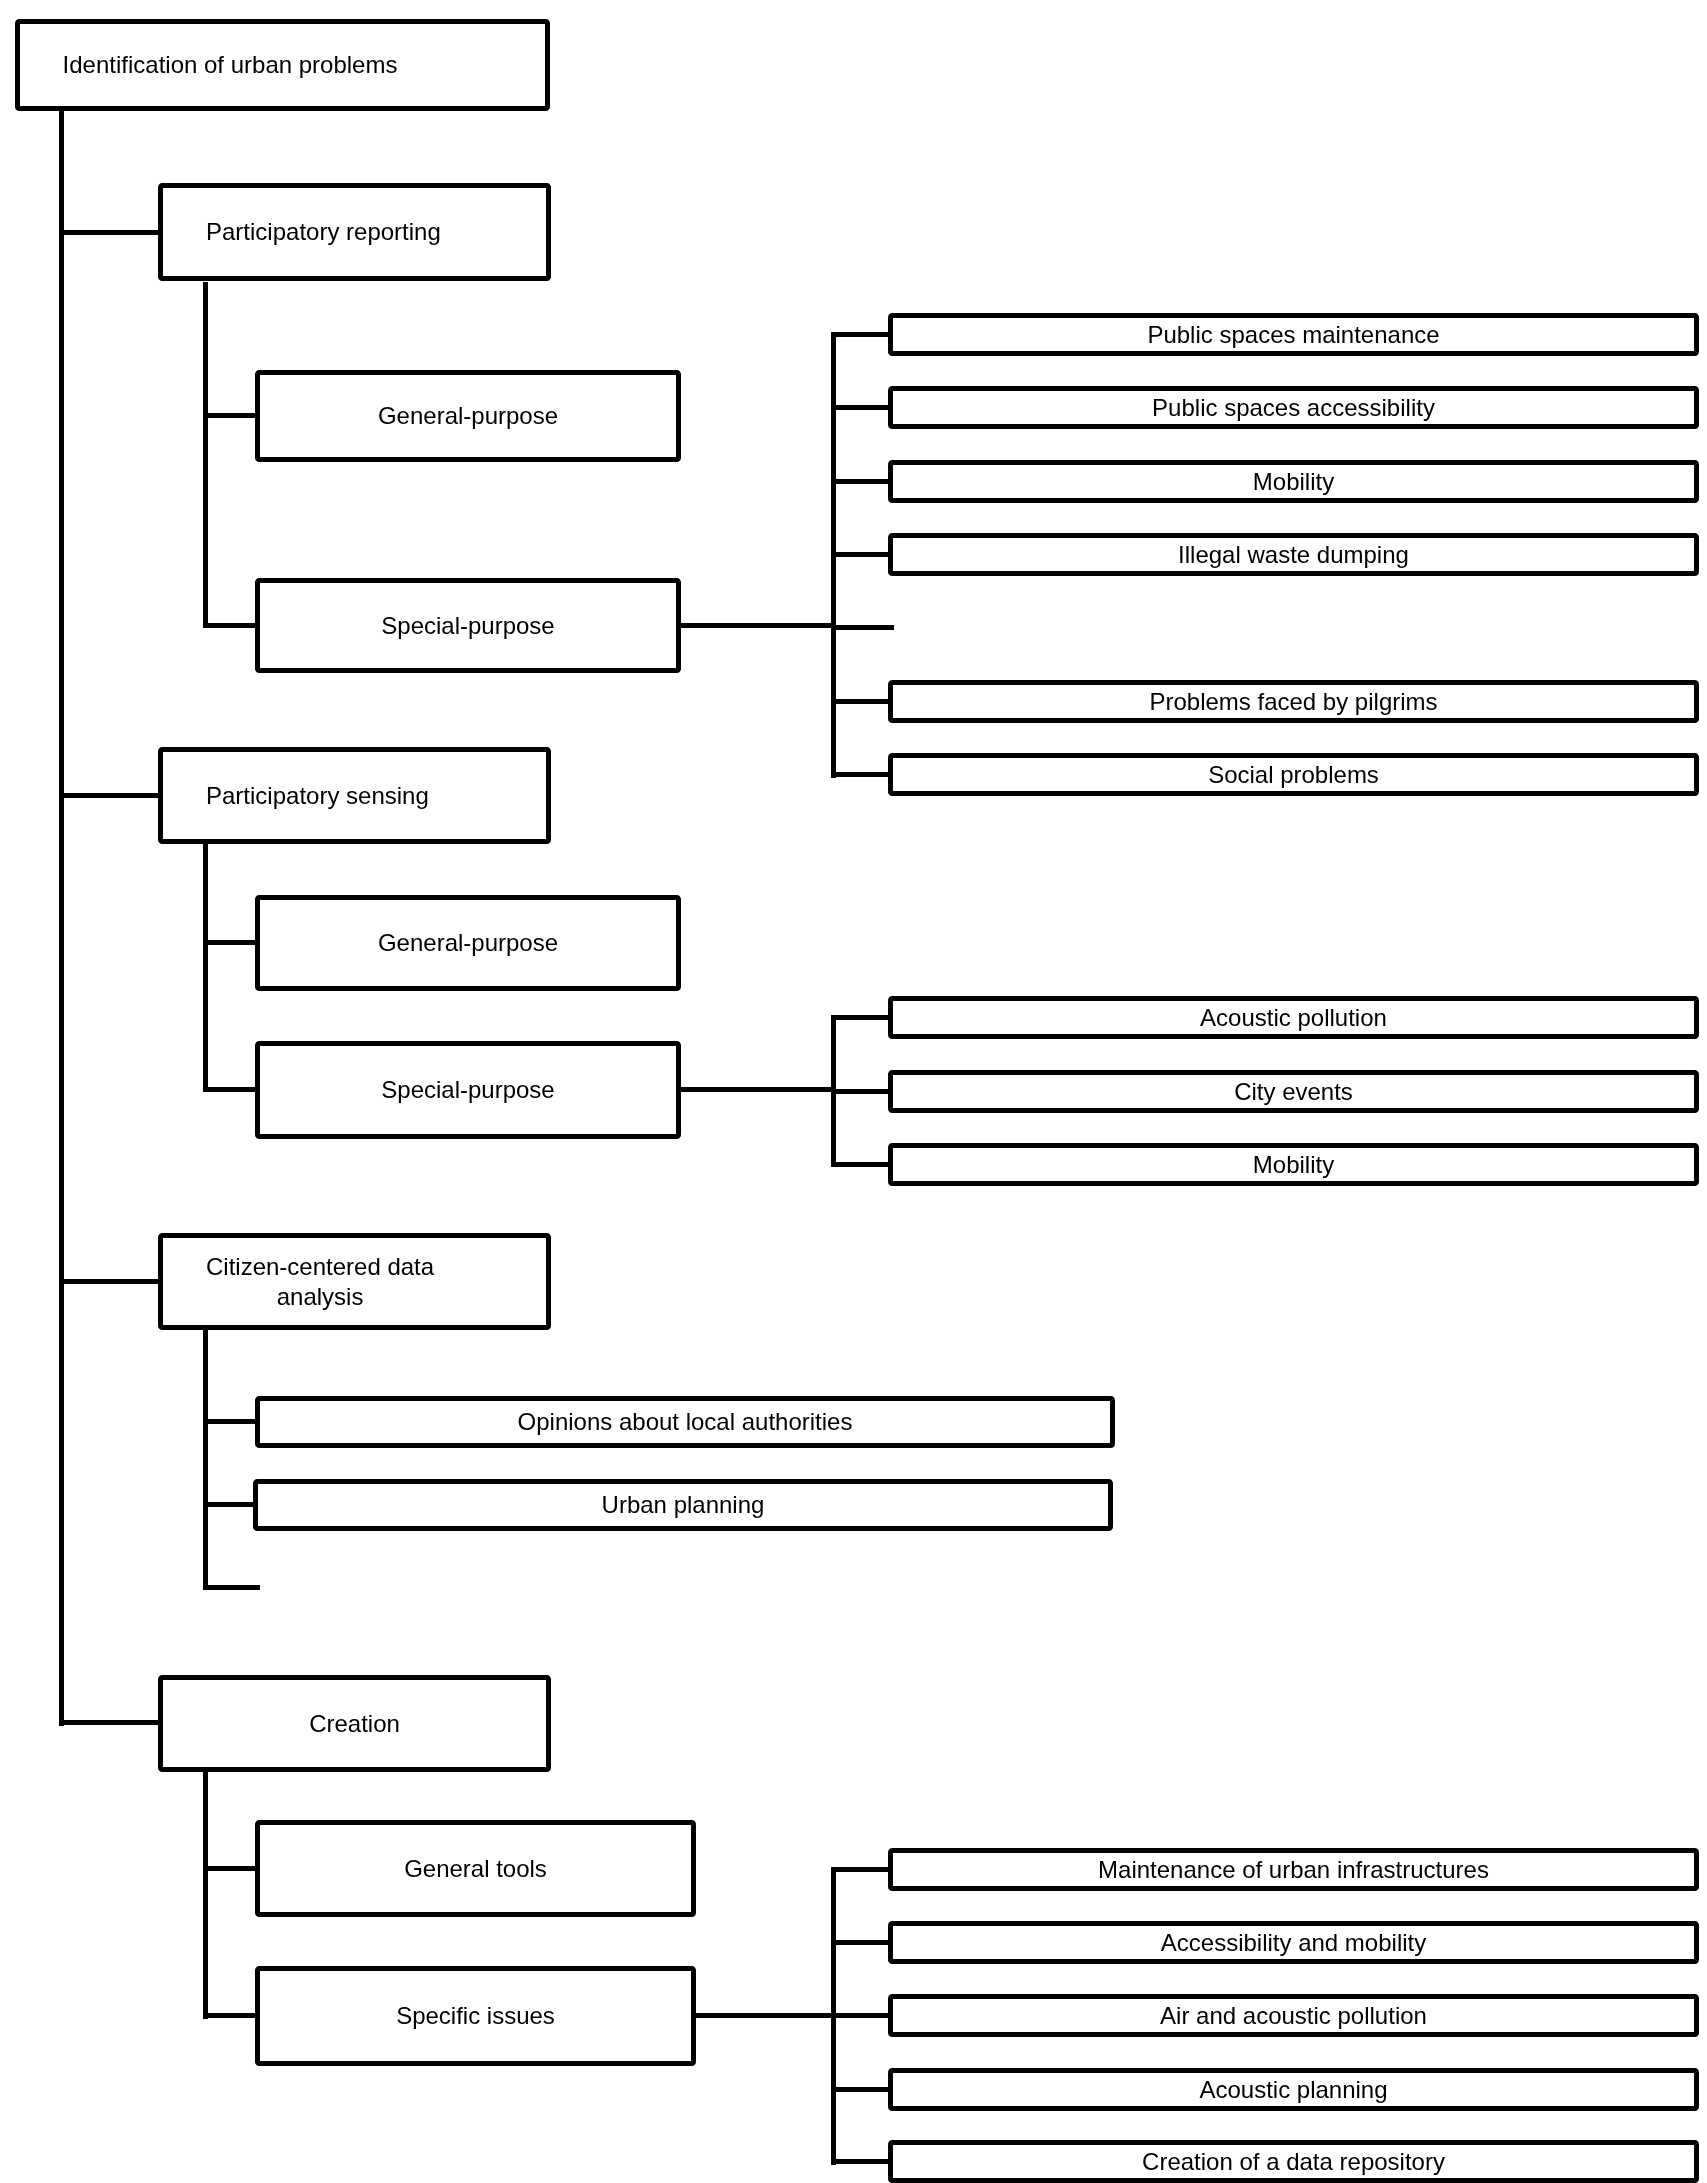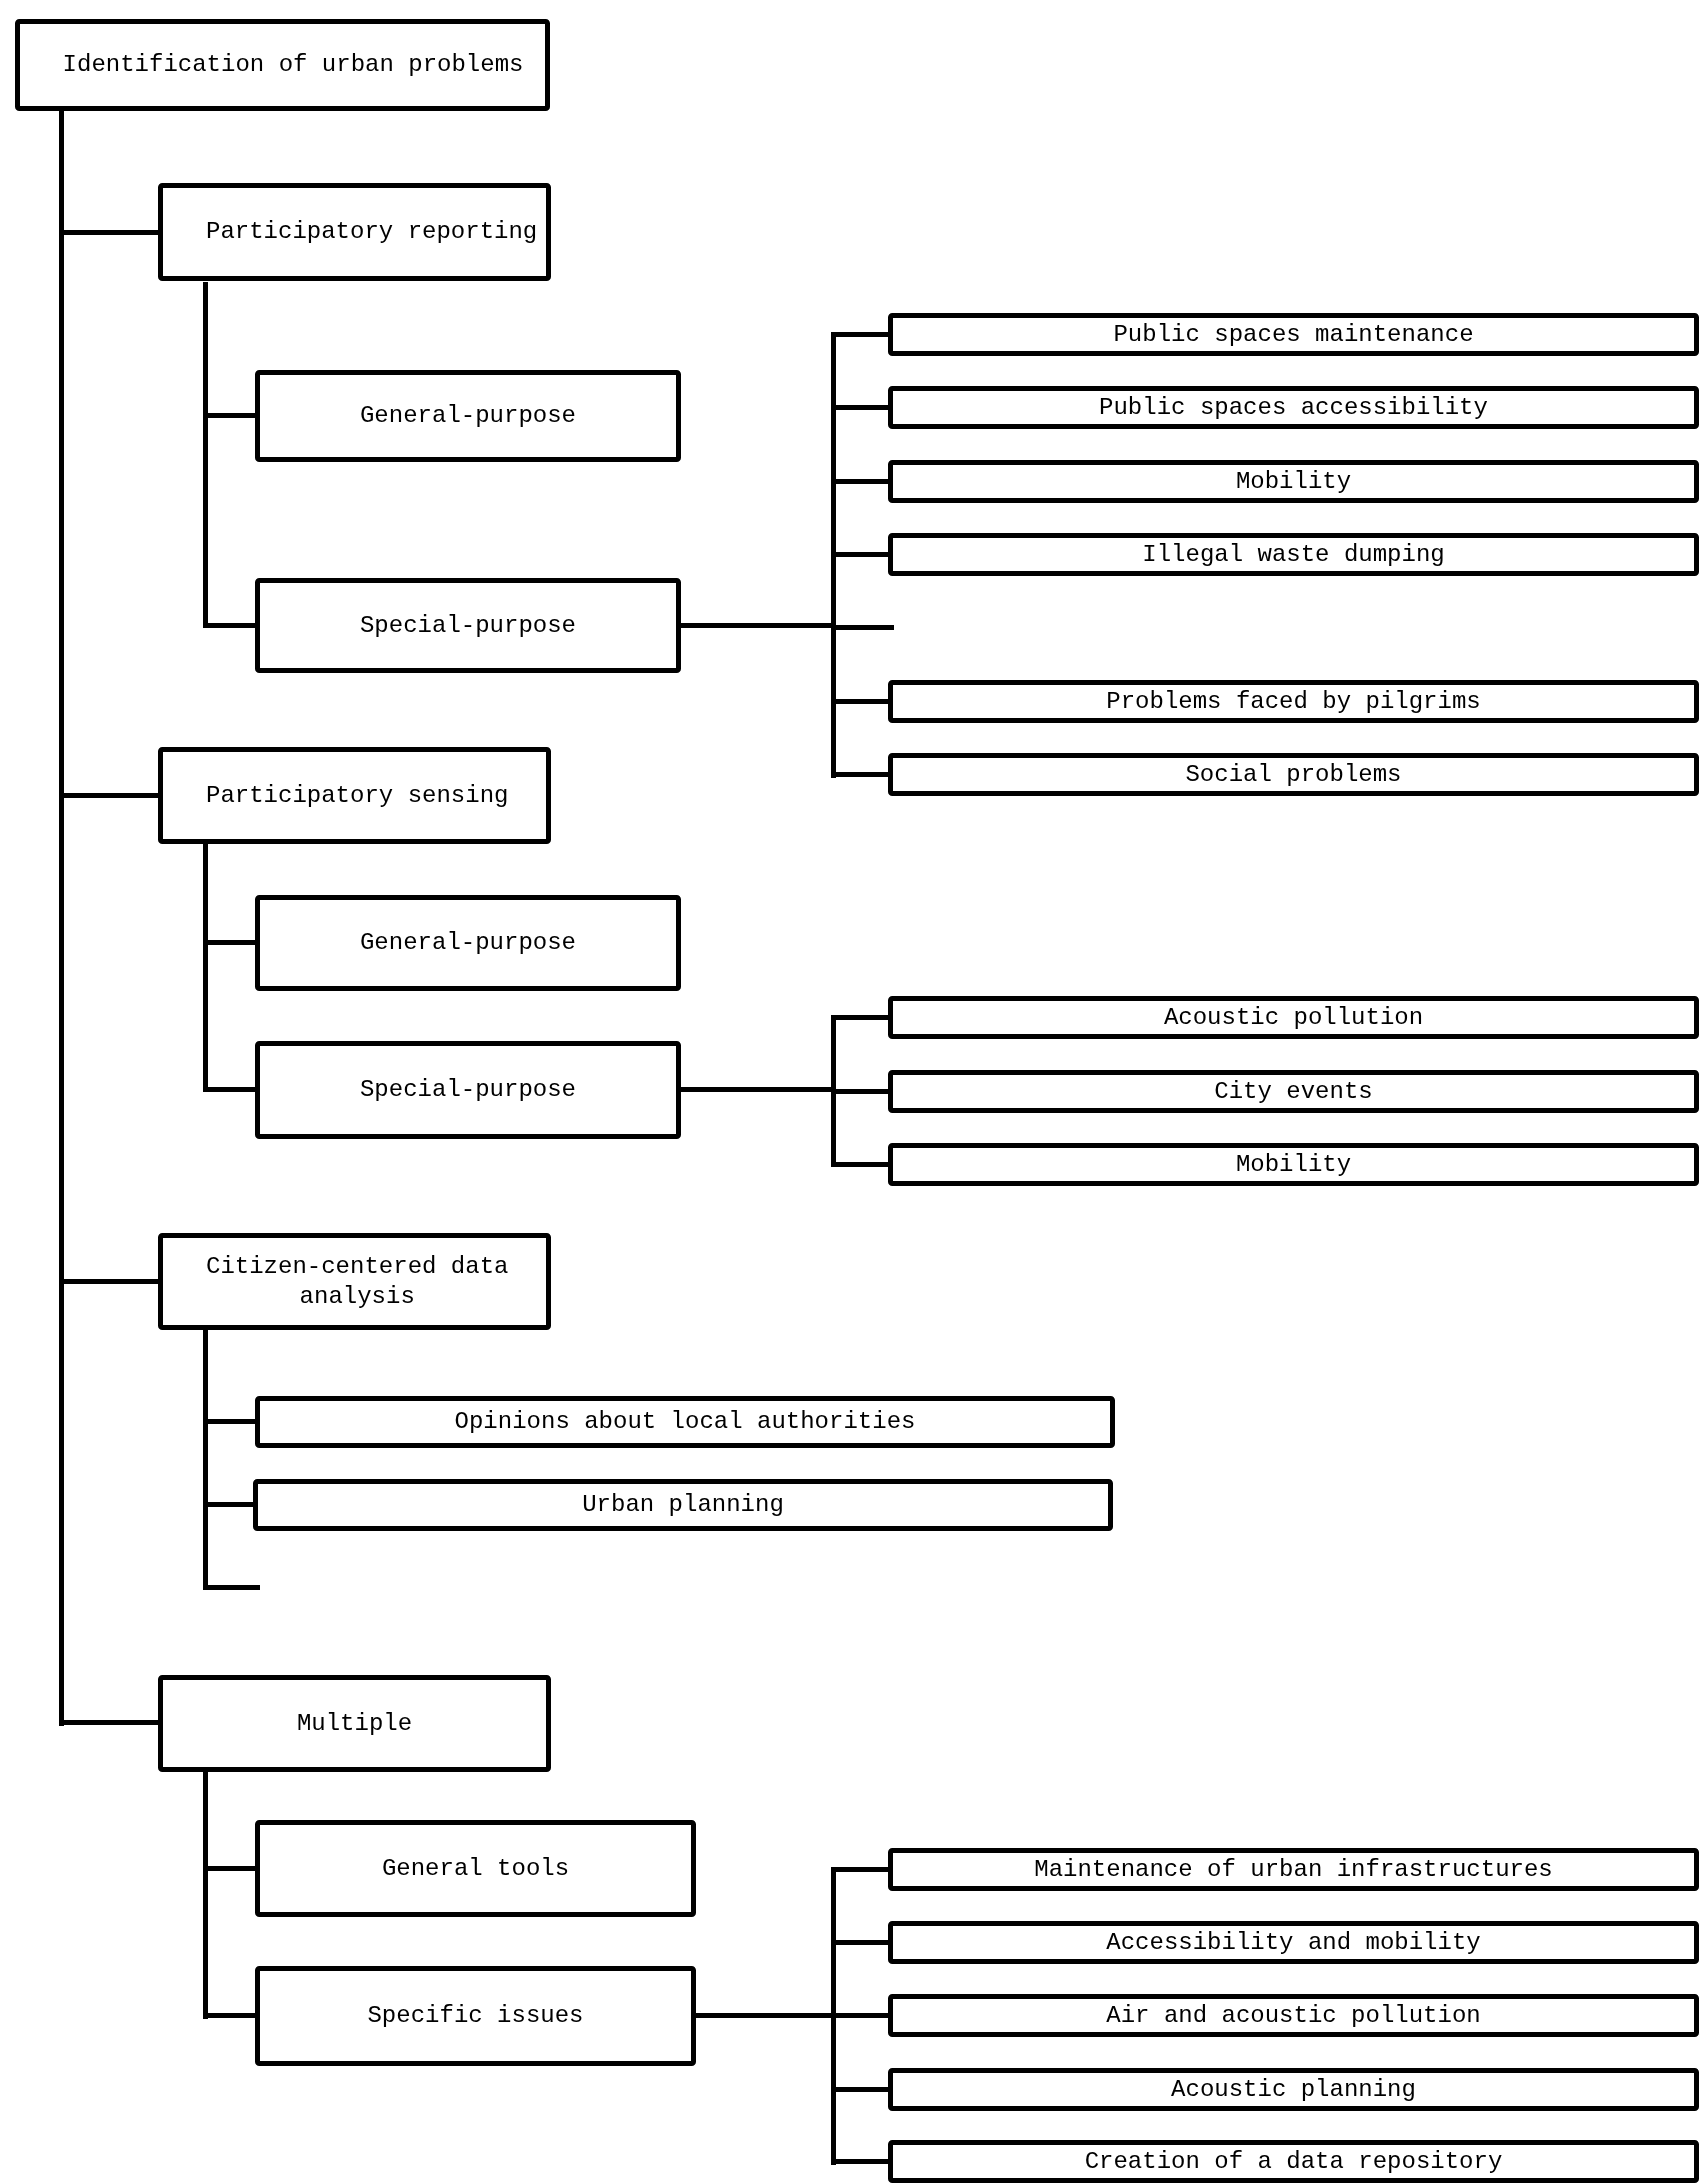--- a/index.html
+++ b/index.html
@@ -1,21 +1,21 @@
 <!DOCTYPE html>
 <html style="font-size:8.6px"><head>
 <meta charset="utf-8">
 <style>
   html,body{margin:0;padding:0;background:#ffffff;}
   .diagram{
     position:relative;
     width:1494px;
     height:2183px;
     background:#ffffff;
-    font-family:Liberation Mono, monospace;
+    font-family:Liberation Sans, sans-serif;
     color:#000;
     padding-left:8px;
   }
   .box{
     position:absolute;
     box-sizing:border-box;
     border:5.4px solid #000;
     border-radius:4.3px;
     background:#fff;
     display:flex;
@@ -140,21 +140,21 @@
   </div>
   <div class="box leftpad" style="left:158px;top:1233px;width:393px;height:97px">
     <span>Citizen-centered data
 analysis</span>
   </div>
   <div class="box" style="left:253px;top:1479px;width:860px;height:52px">
     <span>Urban planning</span>
   </div>
 
   <div class="box" style="left:158px;top:1675px;width:393px;height:97px">
-    <span>Multiple</span>
+    <span>Creation</span>
   </div>
   <div class="box" style="left:255px;top:1820px;width:441px;height:97px">
     <span>General tools</span>
   </div>
   <div class="box" style="left:888px;top:1848px;width:811px;height:43px">
     <span>Maintenance of urban infrastructures</span>
   </div>
   <div class="box" style="left:255px;top:1966px;width:441px;height:100px">
     <span>Specific issues</span>
   </div>

